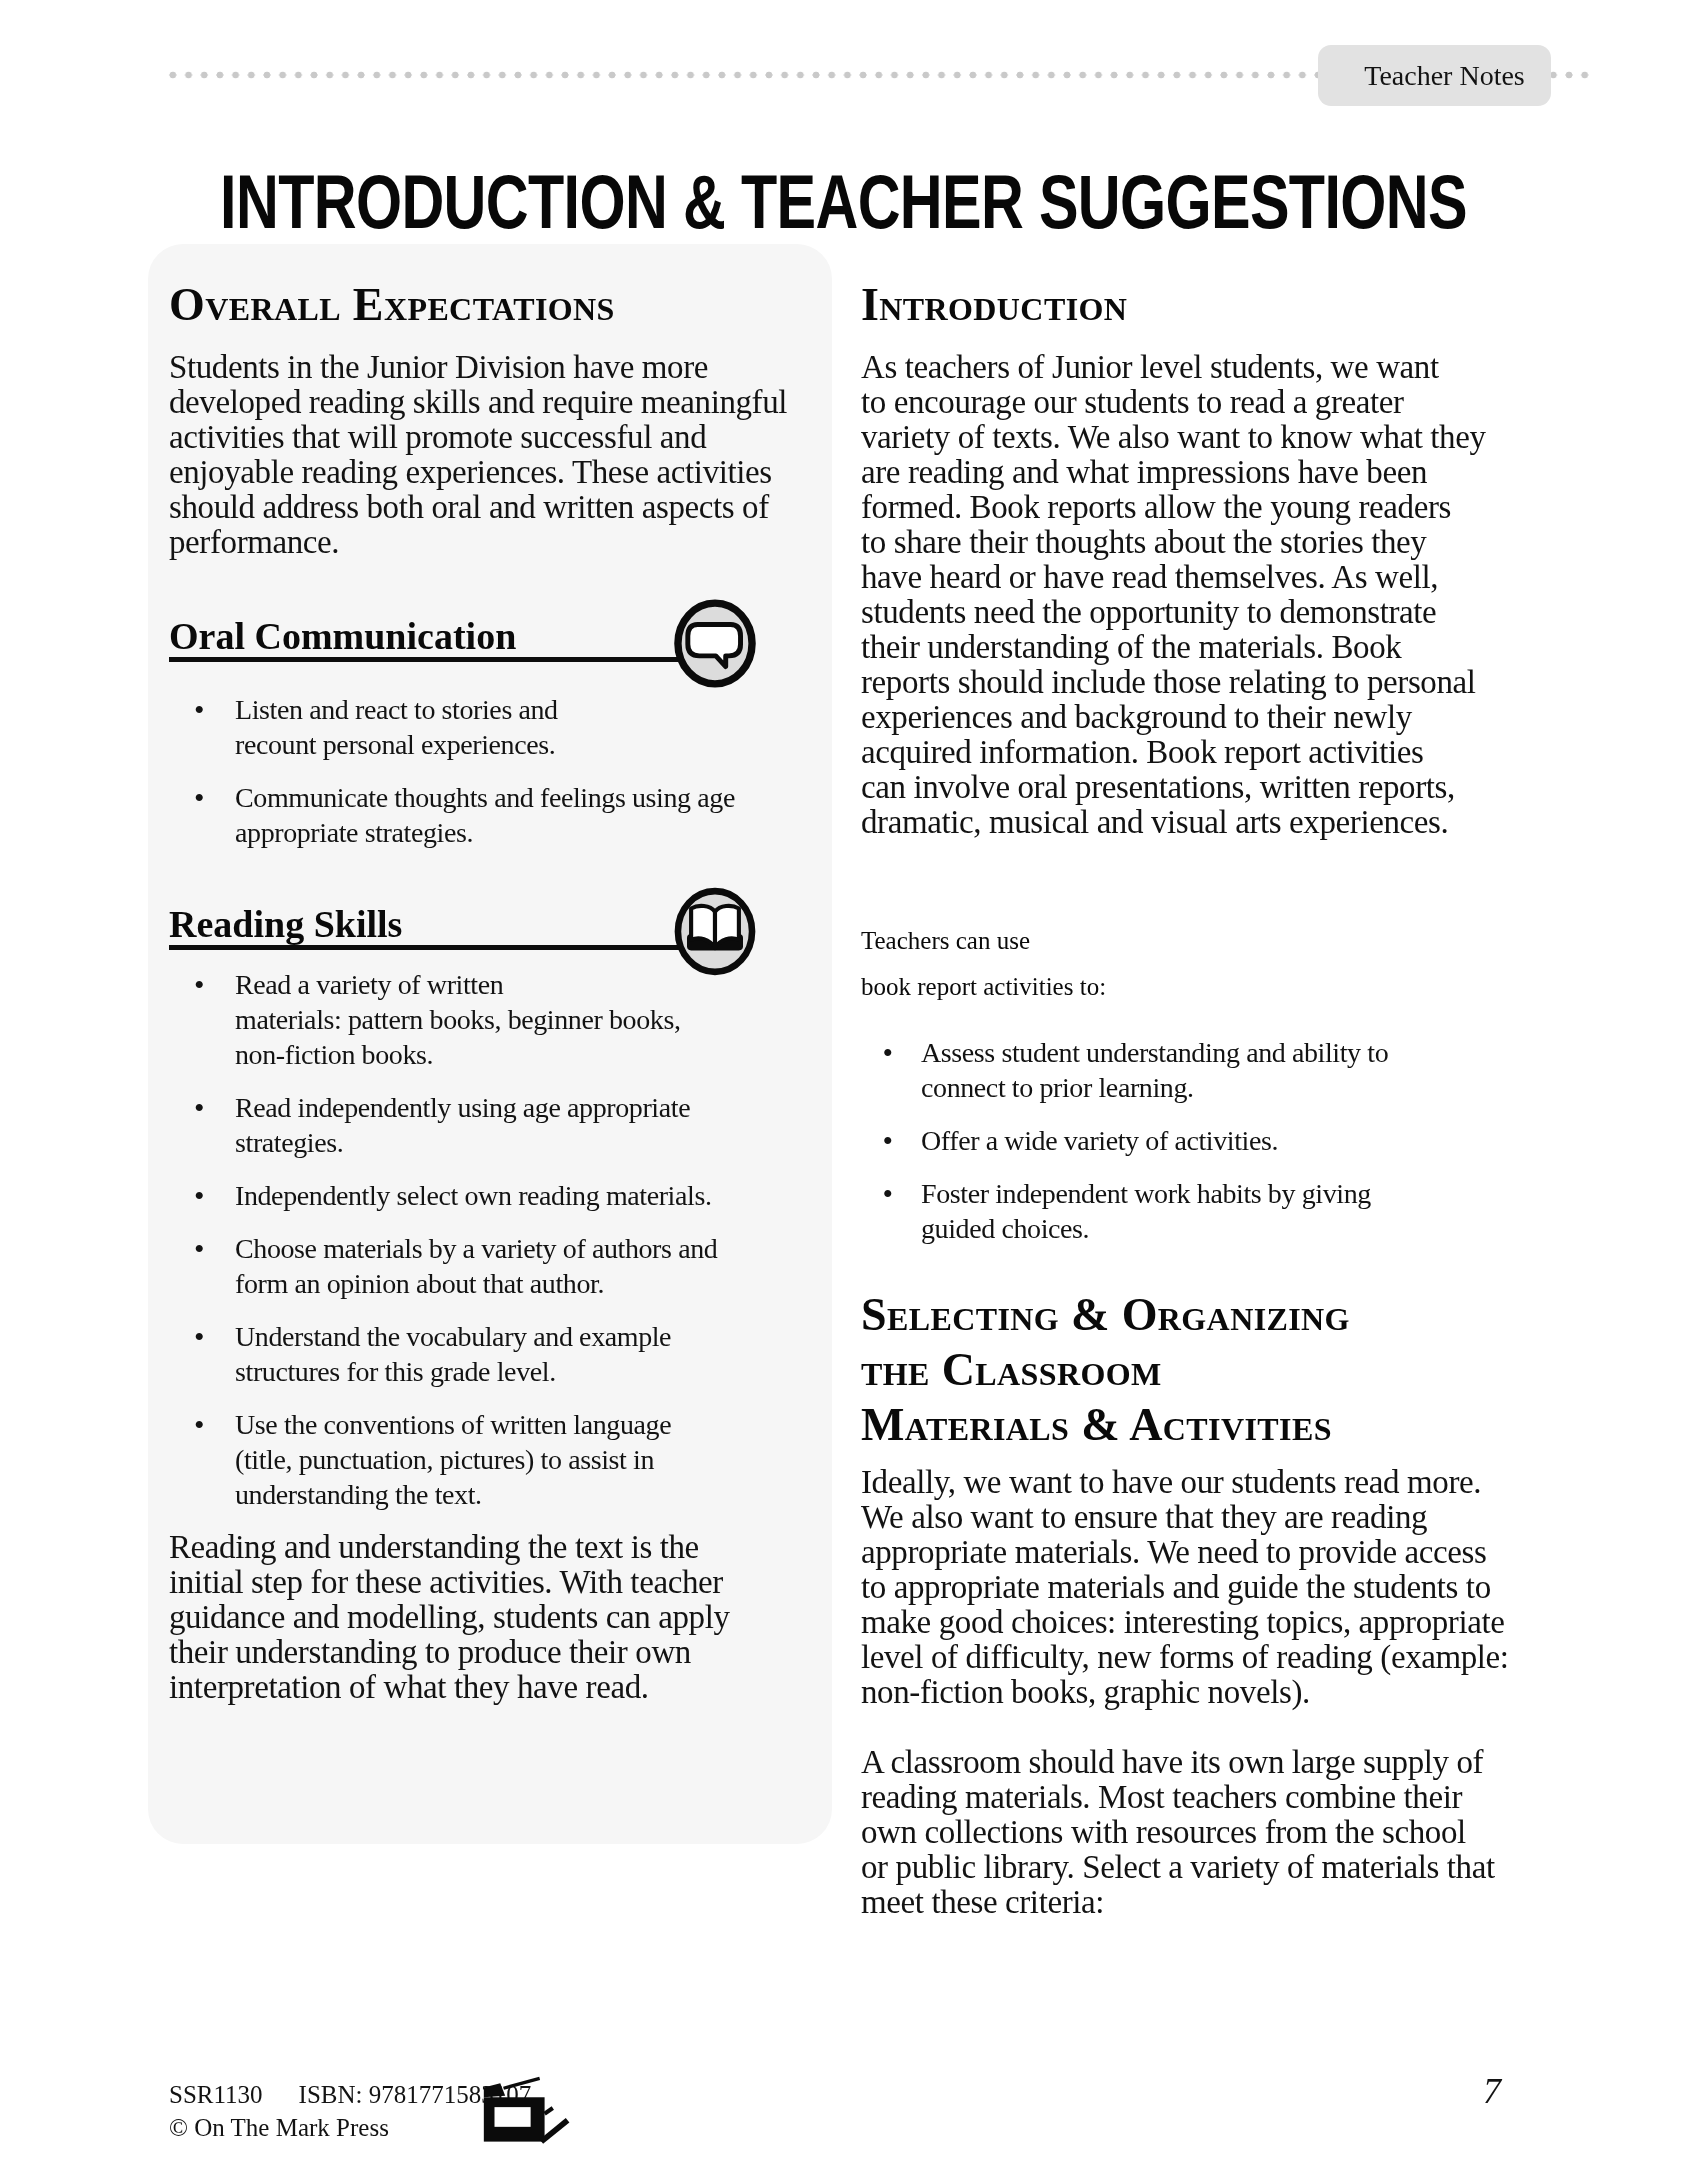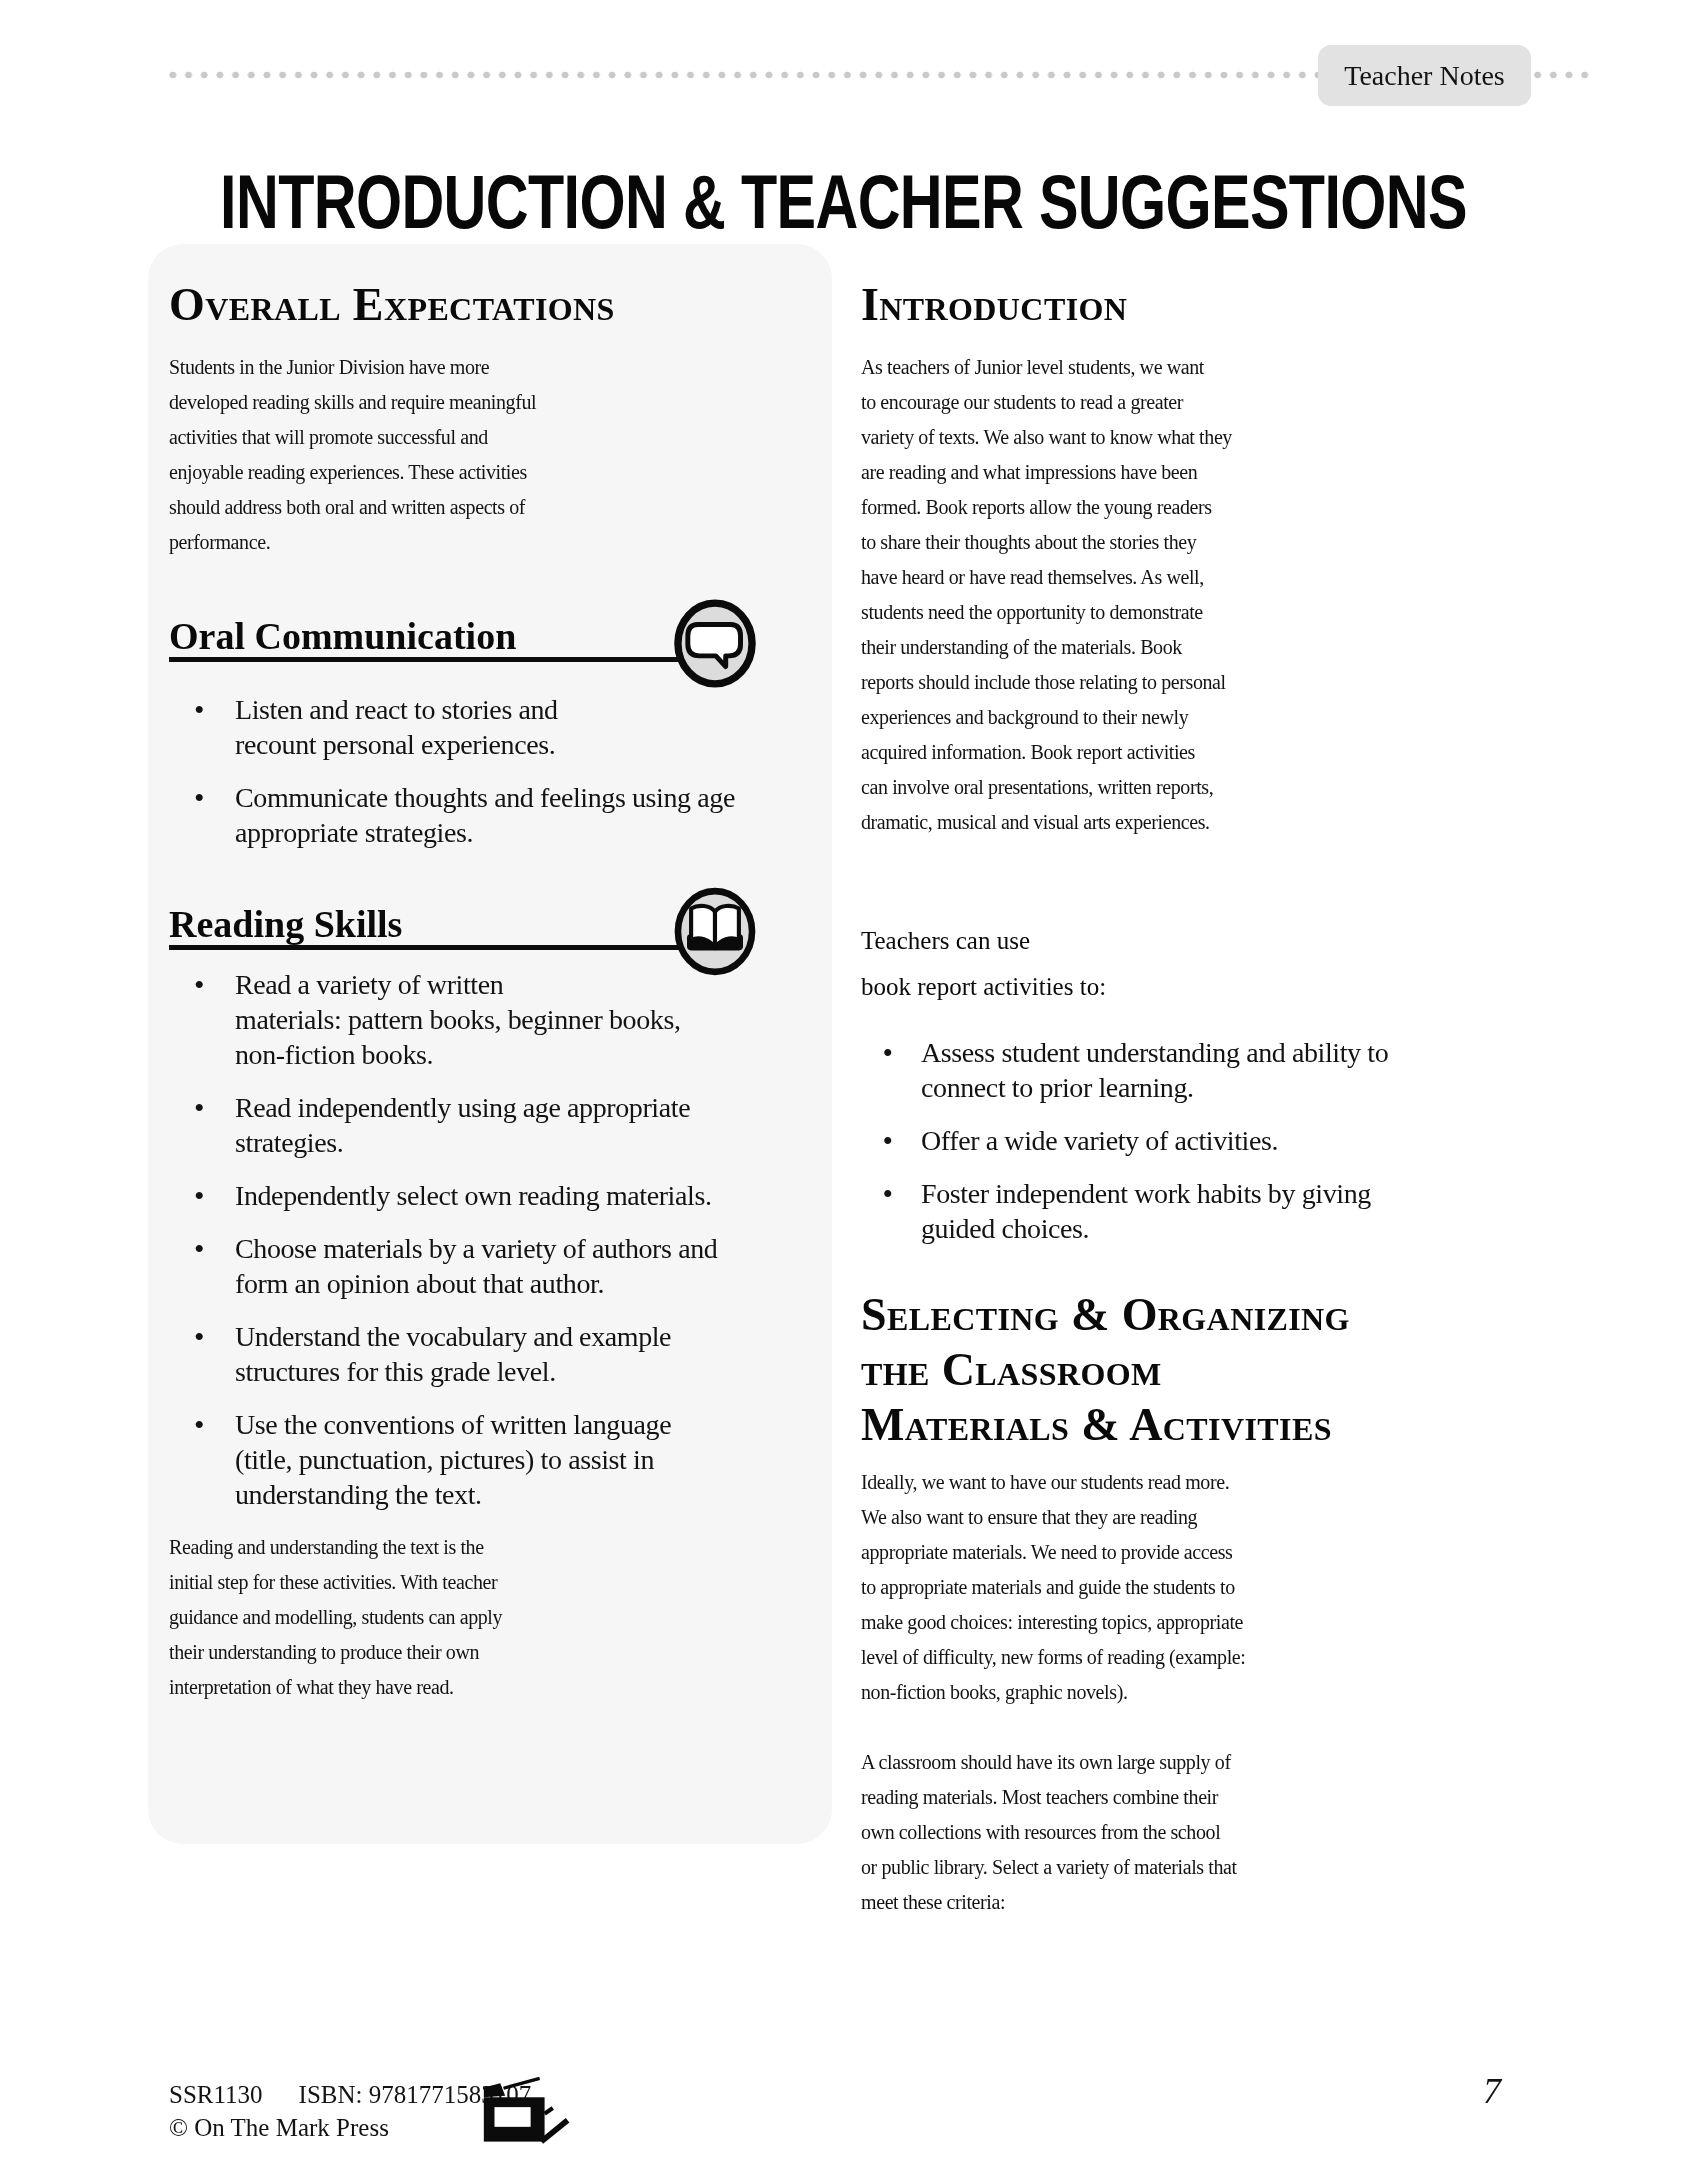--- a/index.html
+++ b/index.html
@@ -25,20 +25,21 @@
   .corner-tab {
     position: absolute;
     left: 1318px; top: 45px;
     width: 213px; height: 61px;
     background: #e2e2e2;
     border-radius: 13px;
     text-align: center;
     line-height: 61px;
     font-size: 28px;
     z-index: 2;
+    padding-left: 20px;
   }
 
   
   h1.page-title {
     position: absolute;
     top: 158px; left: 0;
     width: 100%;
     margin: 0;
     text-align: center;
     font-family: "Liberation Sans", sans-serif;
@@ -71,21 +72,21 @@
     font-size: 46px;
     line-height: 49px;
     letter-spacing: 0.4px;
     color: #0a0a0a;
     white-space: pre-line;
   }
   h2.multiline { line-height: 55px; margin: 41px 0 13px 0; }
 
   p.body-text {
     margin: 0 0 20px 0;
-    font-size: 20px;
+    font-size: 33px;
     line-height: 35px;
     letter-spacing: -0.4px;
     white-space: pre-line;
   }
   p.no-gap { margin-bottom: 0; }
   p.gap-after { margin-bottom: 35px; }
 
   .section-head {
     position: relative;
     width: 593px;

